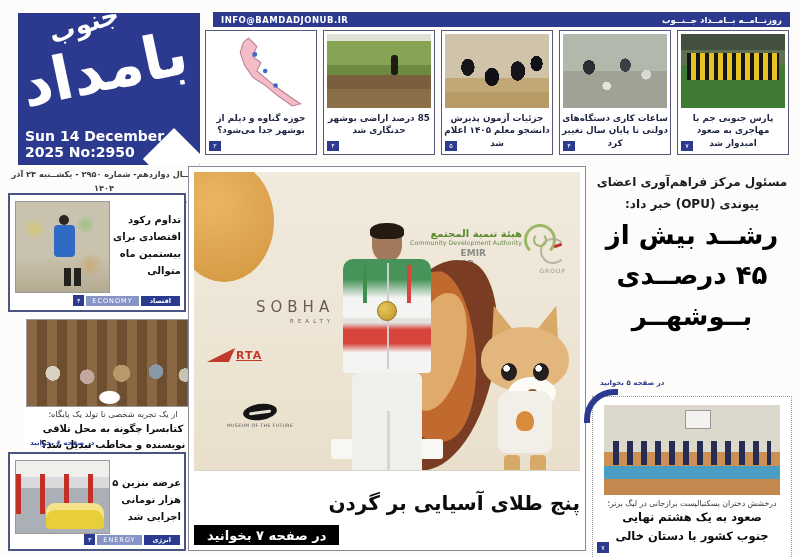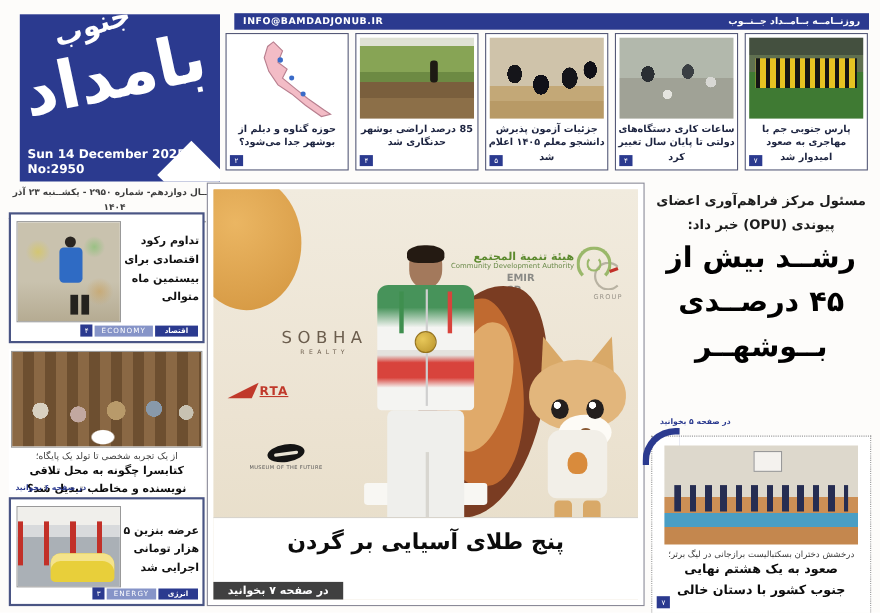--- a/index.html
+++ b/index.html
@@ -9,21 +9,21 @@
   .topbar{position:absolute;left:213px;top:12px;width:577px;height:15px;background:#2b3a8f;
           color:#fff;display:flex;justify-content:space-between;align-items:center;
           padding:0 8px;box-sizing:border-box;}
   .topbar .email{font-size:8.5px;font-weight:bold;letter-spacing:.5px;}
   .topbar .paper{font-size:8.5px;font-weight:bold;direction:rtl;}
   .logo-box{position:absolute;left:18px;top:13px;width:182px;height:152px;background:#2b3a8f;
             color:#fff;overflow:hidden;}
   .logo-sub{position:absolute;top:-4px;left:30px;font-size:26px;font-weight:bold;transform:rotate(-18deg);}
   .logo-main{position:absolute;top:26px;left:2px;font-size:60px;font-weight:bold;transform:rotate(-12deg);line-height:1;}
   .logo-diamond{position:absolute;right:4px;bottom:-16px;width:44px;height:44px;background:#fff;transform:rotate(45deg);}
-  .logo-date{position:absolute;left:7px;bottom:5px;font-size:11px;font-weight:bold;color:#fff;}
+  .logo-date{position:absolute;left:7px;bottom:5px;font-size:14px;font-weight:bold;color:#fff;}
   .date-lines{position:absolute;left:6px;top:168px;width:196px;font-size:8.2px;font-weight:bold;
               color:#3d3d3d;direction:rtl;text-align:center;line-height:1.65;}
   
   .thumb{position:absolute;top:30px;width:112px;height:125px;background:#fff;
          border:1px solid #565a78;box-sizing:border-box;}
   .timg{position:absolute;left:3px;right:3px;top:3px;height:74px;overflow:hidden;}
   .tcap{position:absolute;left:2px;right:2px;top:81px;font-size:8.8px;font-weight:bold;color:#1d2440;
         text-align:center;direction:rtl;line-height:1.4;}
   .tpage{position:absolute;left:3px;bottom:3px;width:12px;height:10px;background:#2b3a8f;color:#fff;
          font-size:6.5px;display:flex;align-items:center;justify-content:center;}
@@ -85,21 +85,21 @@
   .balloon{position:absolute;left:-20px;top:-12px;width:100px;height:122px;border-radius:50%;
            background:radial-gradient(circle at 40% 35%,#eab055,#d08c2e);opacity:.9;}
   .cda{position:absolute;right:58px;top:56px;text-align:right;color:#5c8a2e;}
   .cda-ar{font-size:10px;font-weight:bold;direction:rtl;}
   .cda-en{font-size:6.3px;color:#6a8a4a;}
   .cda-swirl{position:absolute;right:-34px;top:-4px;width:26px;height:26px;border:3px solid #9ab86a;
              border-radius:50%;border-bottom-color:transparent;}
   .cda-swirl::after{content:'';position:absolute;left:6px;top:6px;width:10px;height:10px;border:2px solid #9ab86a;
              border-radius:50%;border-top-color:transparent;}
   .cda-tick{position:absolute;right:-40px;top:16px;width:8px;height:3px;background:#c23028;transform:rotate(-20deg);}
-  .sobha{position:absolute;left:62px;top:126px;text-align:center;color:#6b5d4d;}
+  .sobha{position:absolute;left:62px;top:126px;text-align:right;color:#6b5d4d;}
   .sobha-main{font-size:15px;letter-spacing:5px;}
   .sobha-sub{font-size:5.5px;letter-spacing:4px;margin-top:2px;}
   .rta{position:absolute;left:16px;top:176px;display:flex;align-items:center;gap:4px;}
   .rta-mark{width:0;height:0;border-left:22px solid transparent;border-bottom:14px solid #c0392b;transform:skewX(-24deg);}
   .rta-text{color:#c0392b;font-weight:bold;font-size:11px;letter-spacing:1px;text-decoration:underline;}
   .gold-logo{position:absolute;left:152px;top:128px;width:22px;height:22px;border:3px solid #c9a227;
              border-radius:50%;border-left-color:transparent;opacity:.8;}
   .muni{position:absolute;left:188px;top:150px;text-align:center;color:#2a5ca8;}
   .muni-ar{font-size:9px;font-weight:bold;direction:rtl;}
   .muni-en{font-size:8px;font-weight:bold;}
@@ -149,43 +149,43 @@
       background:radial-gradient(circle at 35% 35%,#e8c85a,#b8922a);border:1px solid #96741e;}
   .a-pants{position:absolute;top:148px;left:50%;transform:translateX(-50%);width:70px;height:108px;background:#efefec;
       border-radius:6px 6px 0 0;}
   .a-pants::after{content:'';position:absolute;left:50%;top:38px;bottom:0;width:3px;background:#d8d6d0;}
   .sign2025{position:absolute;left:50%;bottom:86px;transform:translateX(-50%);width:112px;height:20px;background:#f8f7f3;
       border-radius:3px;display:flex;align-items:center;justify-content:center;color:#9aa0a8;font-size:12px;
       font-weight:bold;letter-spacing:2px;}
   .pcap{position:absolute;left:5px;right:5px;bottom:5px;height:74px;background:#fff;border-top:1px solid #d8d4cc;
         text-align:center;direction:rtl;}
   .pcap .l1,.pcap .l2{font-size:20px;font-weight:bold;color:#0c0c0c;line-height:1.45;}
-  .pcap .l1{margin-top:7px;}
-  .pcap-badge{position:absolute;left:0;bottom:0;background:#404040;color:#fff;font-size:10px;font-weight:bold;
+  .pcap .l1{margin-top:18px;text-align:right;}
+  .pcap-badge{position:absolute;left:0;bottom:0;background:#000000;color:#fff;font-size:13px;font-weight:bold;
         padding:2.5px 13px;direction:rtl;}
   
   .kicker{position:absolute;left:592px;top:171px;width:200px;text-align:center;direction:rtl;
           font-size:12px;font-weight:600;color:#1c1c1c;line-height:1.85;}
   .headline{position:absolute;left:592px;top:215px;width:200px;text-align:center;direction:rtl;
           font-size:26px;font-weight:bold;color:#000;line-height:1.55;}
   .read-main{position:absolute;left:600px;top:379px;}
   .sport-box{position:absolute;left:592px;top:396px;width:200px;height:161px;border:1px dotted #9a9a9a;
           border-bottom:none;box-sizing:border-box;background:#fff;}
   .arc{position:absolute;top:-8px;left:-9px;width:28px;height:28px;border-top:6px solid #2b3a8f;
        border-left:6px solid #2b3a8f;border-top-left-radius:30px;}
   .sport-img{margin:8px auto 0;width:176px;height:90px;position:relative;overflow:hidden;
       background:linear-gradient(180deg,#ddd8cc 0 52%,#cc8f55 52% 68%,#4a9ec4 68% 82%,#c4874e 82% 100%);}
   .sport-img::before{content:'';position:absolute;left:46%;top:5%;width:24px;height:17px;background:#f4f2ee;border:1px solid #999;}
   .sport-img::after{content:'';position:absolute;left:5%;right:5%;top:40%;height:24px;
       background:repeating-linear-gradient(90deg,#262d52 0 6px,transparent 6px 14px);}
   .sport-kicker{margin-top:4px;font-size:7.8px;color:#3a3a3a;text-align:center;direction:rtl;}
   .sport-title{font-size:11.5px;font-weight:bold;color:#0c0c0c;text-align:center;direction:rtl;line-height:1.65;}
   .sport-page{position:absolute;left:4px;bottom:4px;width:12px;height:11px;background:#2b3a8f;color:#fff;
       font-size:6.5px;display:flex;align-items:center;justify-content:center;}
-  .cult-wrap{position:absolute;left:8px;top:317px;width:178px;height:132px;background:#fff;}
+  .cult-wrap{position:absolute;left:24px;top:317px;width:178px;height:132px;background:#fff;}
   .cult-img{position:absolute;left:2px;top:2px;width:172px;height:86px;border:1px solid #999;overflow:hidden;}
   .cult-kicker{position:absolute;top:92px;left:2px;right:2px;font-size:8.3px;color:#3a3a3a;text-align:center;direction:rtl;}
   .cult-title{position:absolute;top:104px;left:2px;right:2px;font-size:10px;font-weight:bold;color:#0c0c0c;
       text-align:center;direction:rtl;line-height:1.55;}
   .cult-read{position:absolute;bottom:2px;left:6px;}
 </style>
 </head>
 <body>
 
 <div class="page">

